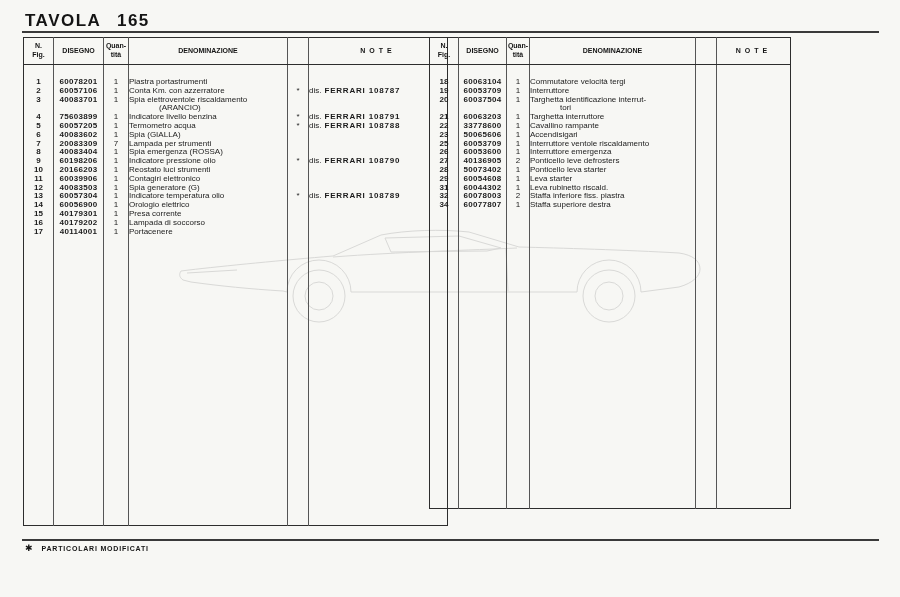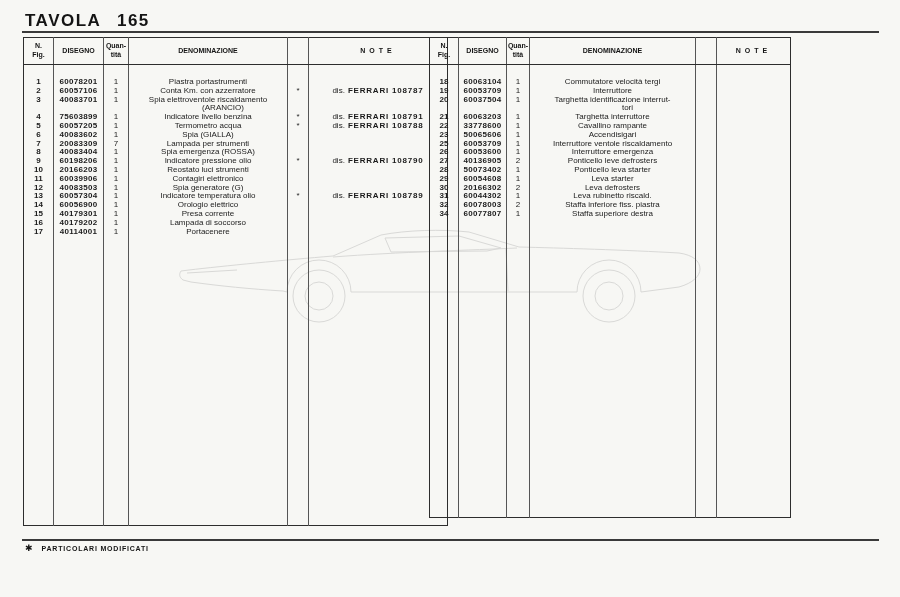--- a/index.html
+++ b/index.html
@@ -59,24 +59,24 @@
     white-space:pre-line;
     color:#141414;
   }
   th.h-note{letter-spacing:4px;}
 
   tbody.rows tr:first-child td{padding-top:13px;}
 
   td.c-fig{text-align:center;font-weight:bold;}
   td.c-dis{text-align:center;font-weight:bold;letter-spacing:0.3px;}
   td.c-qty{text-align:center;}
-  td.c-den{padding-left:5px;text-align:center;}
+  td.c-den{padding-left:5px;}
   td.c-den .den-wrap{display:block;padding-left:30px;}
   td.c-star{text-align:center;}
-  td.c-note{padding-left:7px;white-space:nowrap;text-align:center;}
+  td.c-note{padding-left:7px;white-space:nowrap;}
   td.c-note .note-dis{margin-right:3px;}
   td.c-note .note-ref{font-weight:bold;letter-spacing:0.8px;}
 
   .t-left  tbody.filler td{height:289px;}
   .t-right tbody.filler td{height:298px;}
 
   .footer{
     position:absolute;left:25px;top:544px;
     display:flex;align-items:center;gap:9px;
     color:#141414;
@@ -386,28 +386,20 @@
   </tr>
         <tr class="item-row">
     <td class="c-fig">29</td>
     <td class="c-dis">60054608</td>
     <td class="c-qty">1</td>
     <td class="c-den"><span class="den-main">Leva starter</span><span class="den-wrap"></span></td>
     <td class="c-star"></td>
     <td class="c-note"><span class="note-dis"></span><span class="note-ref"></span></td>
   </tr>
         <tr class="item-row">
-    <td class="c-fig">30</td>
-    <td class="c-dis">20166302</td>
-    <td class="c-qty">2</td>
-    <td class="c-den"><span class="den-main">Leva defrosters</span><span class="den-wrap"></span></td>
-    <td class="c-star"></td>
-    <td class="c-note"><span class="note-dis"></span><span class="note-ref"></span></td>
-  </tr>
-        <tr class="item-row">
     <td class="c-fig">31</td>
     <td class="c-dis">60044302</td>
     <td class="c-qty">1</td>
     <td class="c-den"><span class="den-main">Leva rubinetto riscald.</span><span class="den-wrap"></span></td>
     <td class="c-star"></td>
     <td class="c-note"><span class="note-dis"></span><span class="note-ref"></span></td>
   </tr>
         <tr class="item-row">
     <td class="c-fig">32</td>
     <td class="c-dis">60078003</td>

